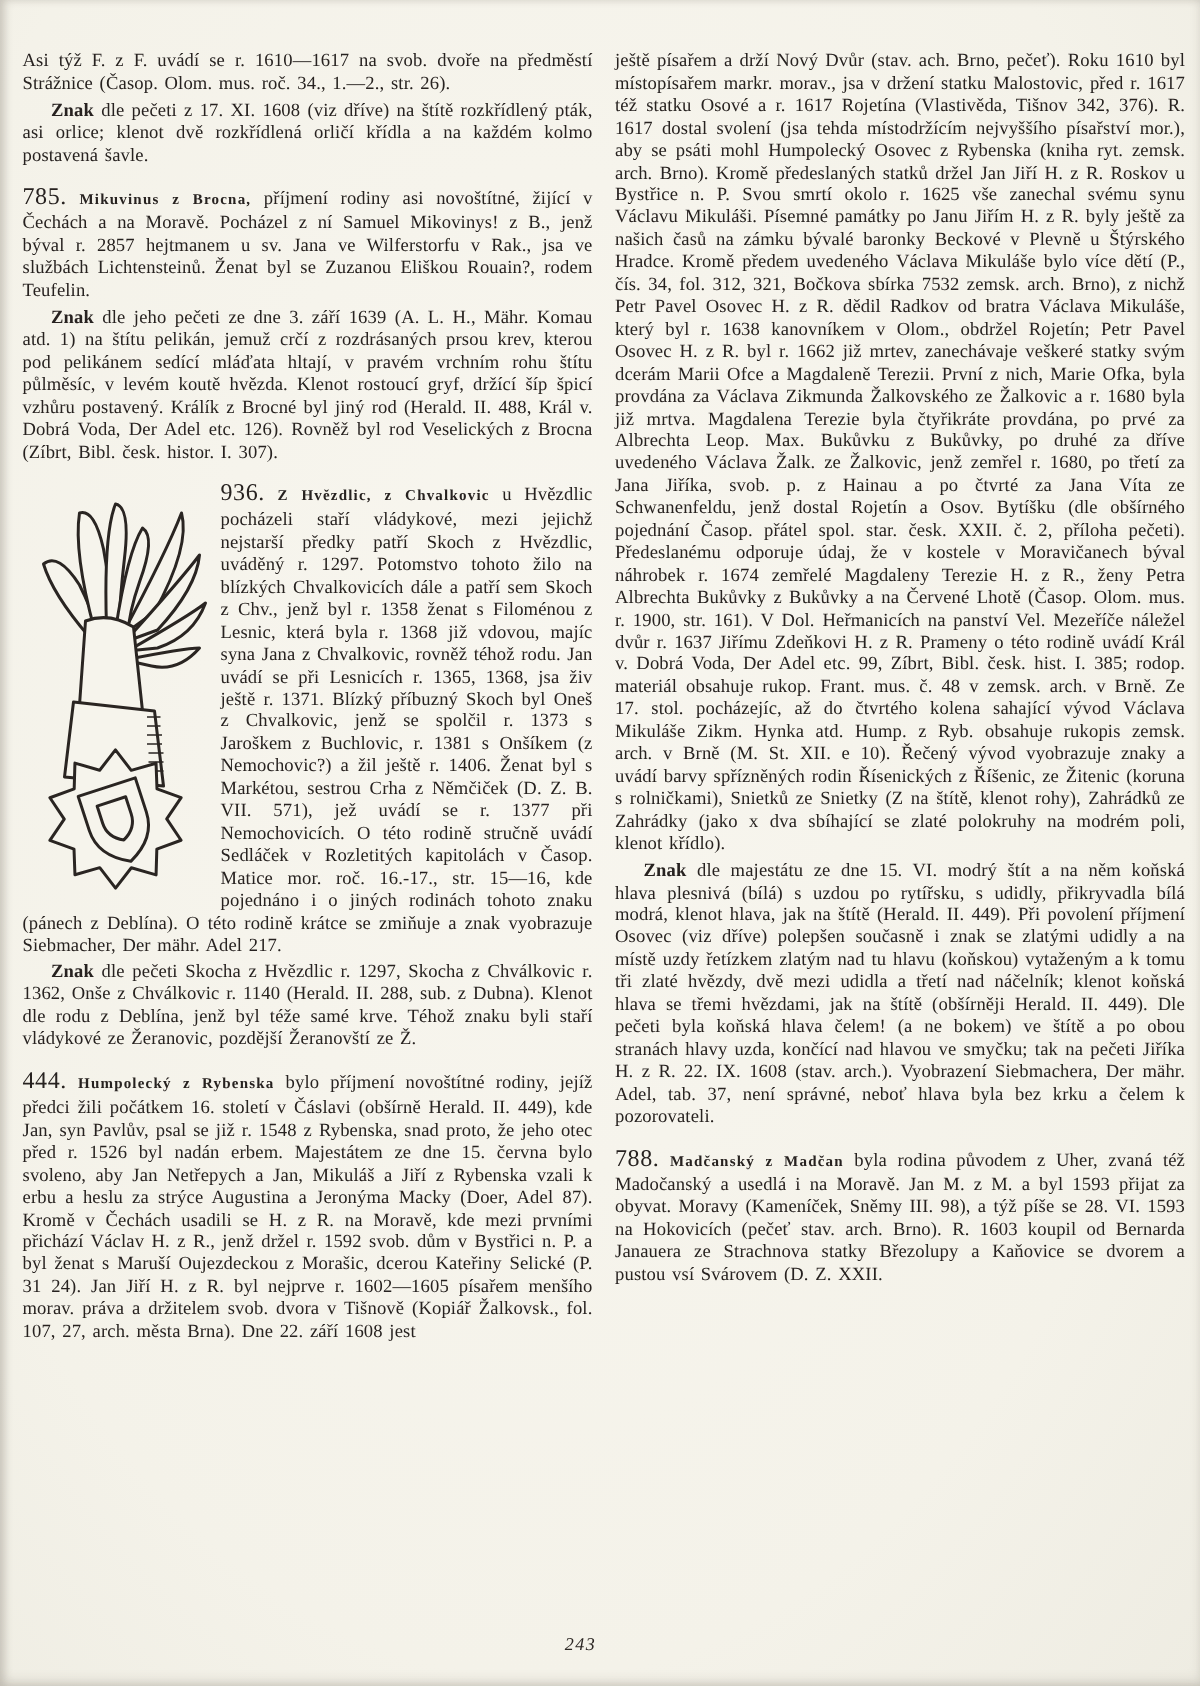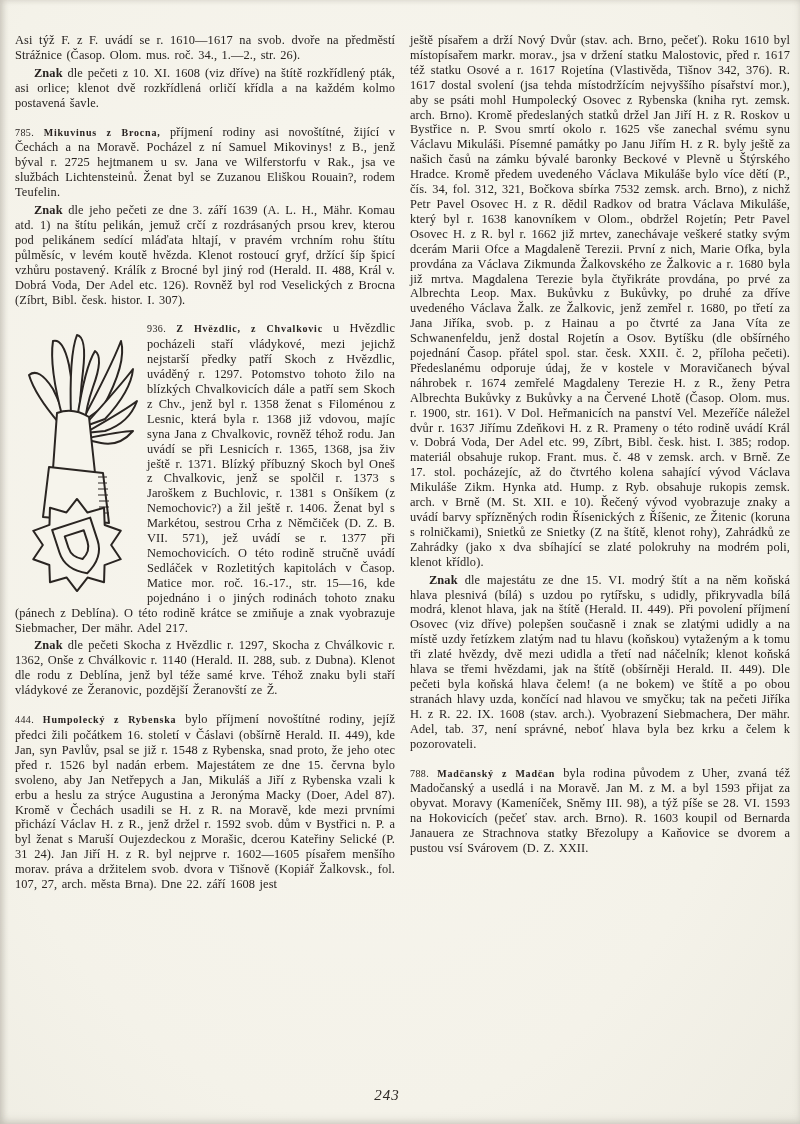--- a/index.html
+++ b/index.html
@@ -32,21 +32,21 @@
     text-align: justify;
     word-spacing: 1.2px;
     letter-spacing: 0.1px;
   }
   p { margin: 0; }
   .para { text-indent: 0; }
   .znak-para { margin-top: 3px; text-indent: 19px; }
   .znak-label { font-weight: bold; }
   .entry-para { margin-top: 14px; }
   .entry-num {
-    font-size: 10px;
+    font-size: 16px;
     letter-spacing: 0.4px;
   }
   .entry-name {
     font-weight: bold;
     font-size: 10px;
     letter-spacing: 0.8px;
     white-space: nowrap;
   }
   .figure-float {
     float: left;
@@ -54,44 +54,44 @@
     height: 268px;
     margin: 4px 8px 2px 4px;
   }
   .page-number {
     position: absolute;
     left: 0;
     right: 26px;
     bottom: 20px;
     text-align: center;
     font-style: italic;
-    font-size: 15px;
+    font-size: 12px;
     letter-spacing: 1px;
     color: #2c2724;
   }
 </style>
 </head>
 <body>
 
 <div class="scan-page">
   <div class="columns">
 
     <div class="col">
 
       <p class="para">
         <span>Asi týž F. z F. uvádí se r. 1610—1617 na svob. dvoře na předměstí Strážnice (Časop. Olom. mus. roč. 34., 1.—2., str. 26).</span>
       </p>
 
       <p class="znak-para">
-        <span class="znak-label">Znak</span><span> dle pečeti z 10. XI. 1608 (viz dříve) na štítě rozkřídlený pták, asi orlice; klenot dvě rozkřídlená orličí křídla a na každém kolmo postavená šavle.</span>
+        <span class="znak-label">Znak</span><span> dle pečeti z 17. XI. 1608 (viz dříve) na štítě rozkřídlený pták, asi orlice; klenot dvě rozkřídlená orličí křídla a na každém kolmo postavená šavle.</span>
       </p>
 
       <p class="entry-para">
         <span class="entry-num">785.</span>
-        <span class="entry-name">Mikuvinus z Brocna,</span><span> příjmení rodiny asi novoštítné, žijící v Čechách a na Moravě. Pocházel z ní Samuel Mikovinys! z B., jenž býval r. 2725 hejtmanem u sv. Jana ve Wilferstorfu v Rak., jsa ve službách Lichtensteinů. Ženat byl se Zuzanou Eliškou Rouain?, rodem Teufelin.</span>
+        <span class="entry-name">Mikuvinus z Brocna,</span><span> příjmení rodiny asi novoštítné, žijící v Čechách a na Moravě. Pocházel z ní Samuel Mikovinys! z B., jenž býval r. 2857 hejtmanem u sv. Jana ve Wilferstorfu v Rak., jsa ve službách Lichtensteinů. Ženat byl se Zuzanou Eliškou Rouain?, rodem Teufelin.</span>
       </p>
 
       <p class="znak-para">
         <span class="znak-label">Znak</span><span> dle jeho pečeti ze dne 3. září 1639 (A. L. H., Mähr. Komau atd. 1) na štítu pelikán, jemuž crčí z rozdrásaných prsou krev, kterou pod pelikánem sedící mláďata hltají, v pravém vrchním rohu štítu půlměsíc, v levém koutě hvězda. Klenot rostoucí gryf, držící šíp špicí vzhůru postavený. Králík z Brocné byl jiný rod (Herald. II. 488, Král v. Dobrá Voda, Der Adel etc. 126). Rovněž byl rod Veselických z Brocna (Zíbrt, Bibl. česk. histor. I. 307).</span>
       </p>
 
       <p class="entry-para">
         <span class="figure-float">
           <svg viewBox="0 0 120 268" width="120" height="268" xmlns="http://www.w3.org/2000/svg">
             <g fill="#f6f4ec" stroke="#2a2522" stroke-width="2" stroke-linejoin="round">

